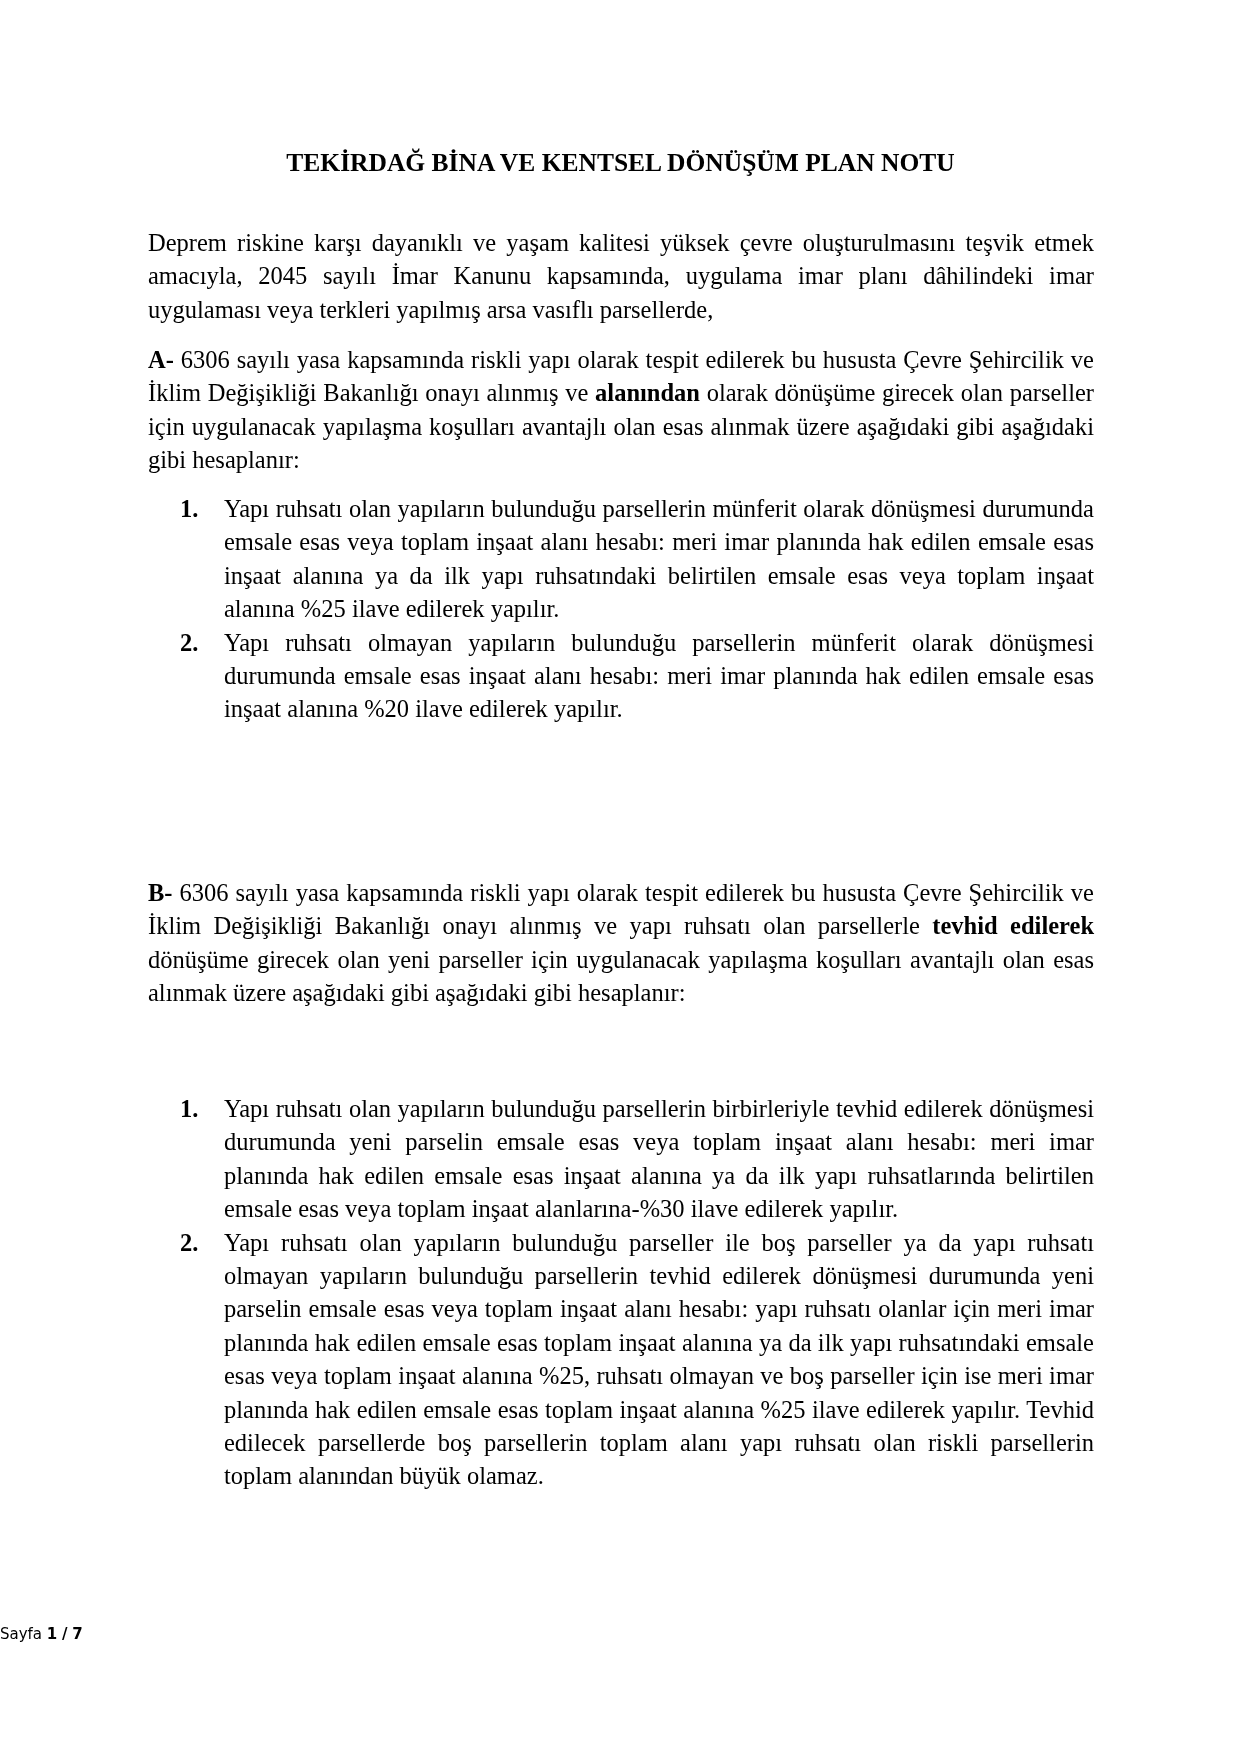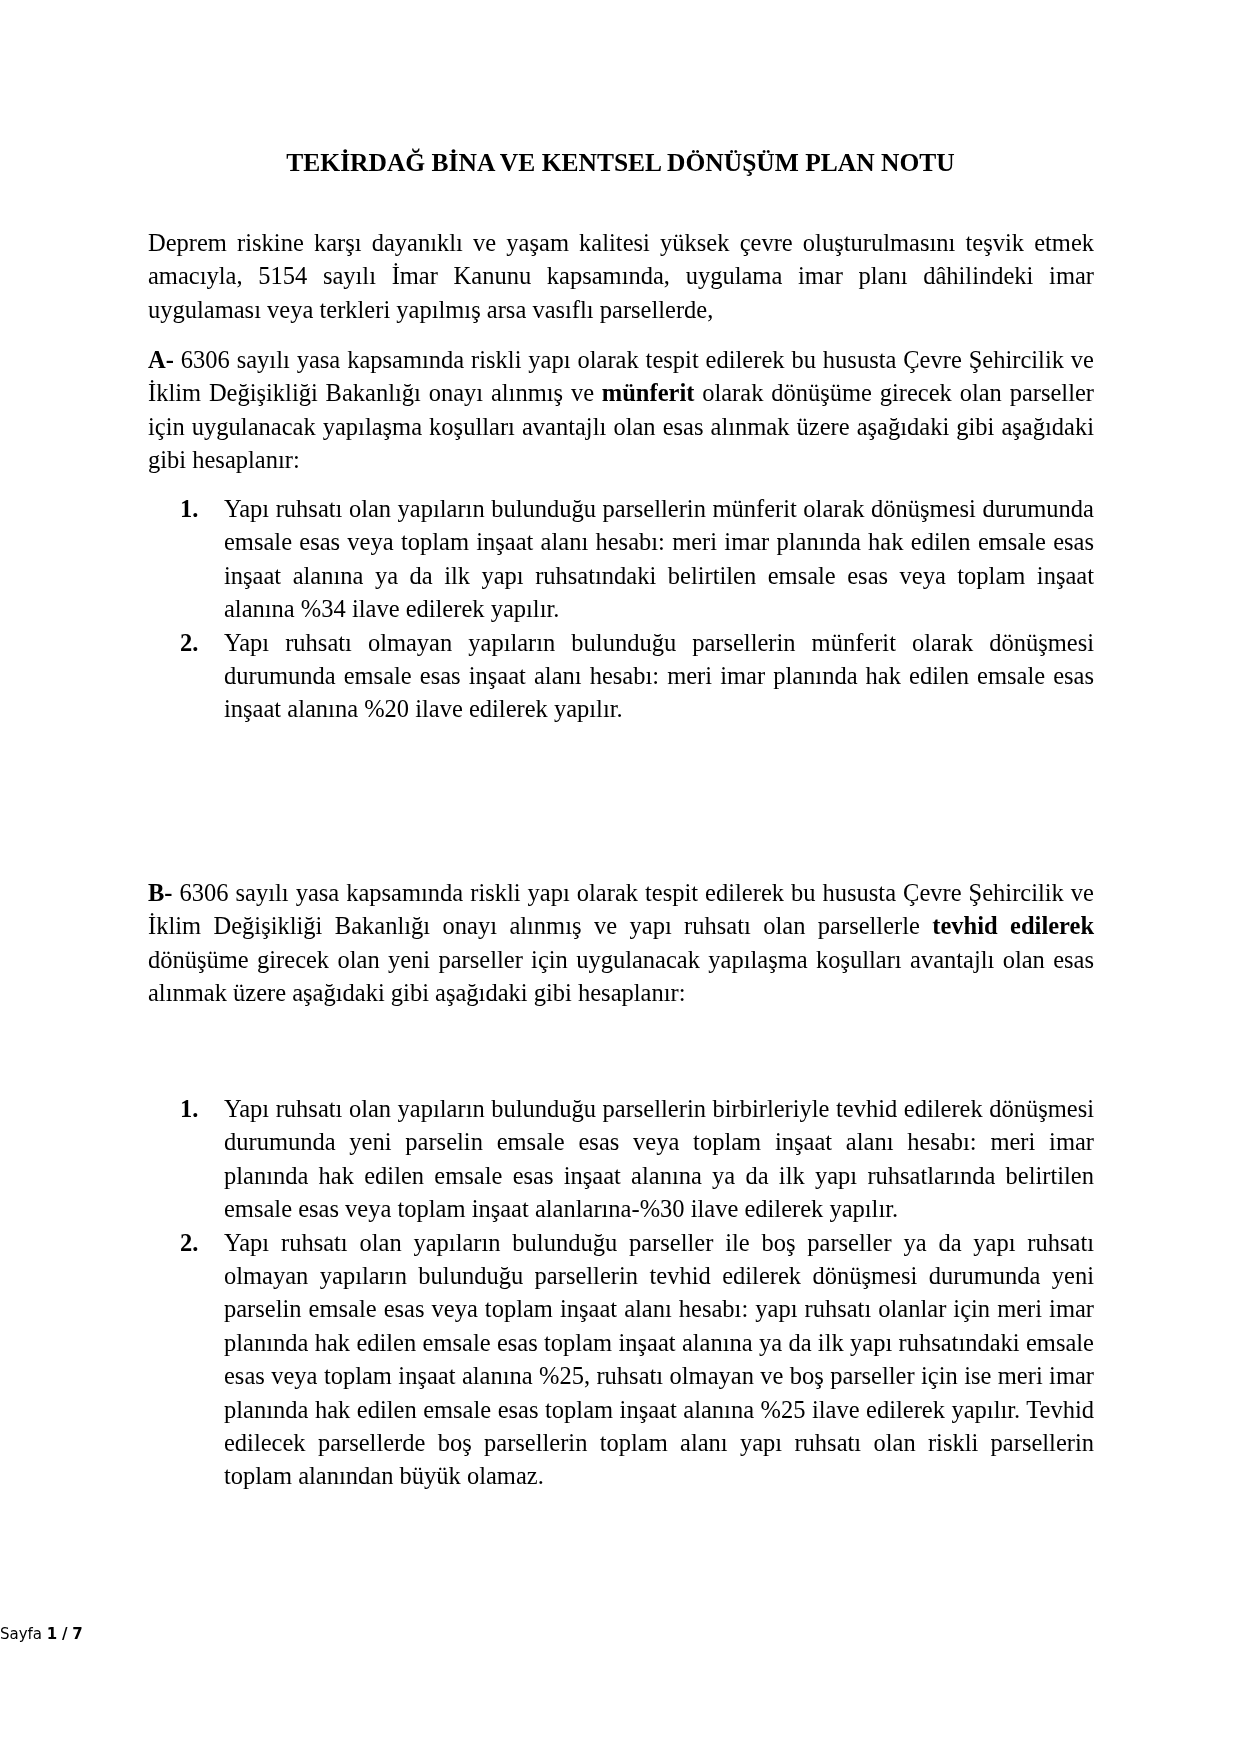--- a/index.html
+++ b/index.html
@@ -19,28 +19,28 @@
             font-family: "DejaVu Sans", "Liberation Sans", sans-serif; font-size: 15px; }
   .footer b { font-weight: bold; }
 </style>
 </head>
 <body>
 
 <div class="page">
 
   <div class="title">TEKİRDAĞ BİNA VE KENTSEL DÖNÜŞÜM PLAN NOTU</div>
 
-  <p class="para" style="top:226px;">Deprem riskine karşı dayanıklı ve yaşam kalitesi yüksek çevre oluşturulmasını teşvik etmek amacıyla, 5154 sayılı İmar Kanunu kapsamında, uygulama imar planı dâhilindeki imar uygulaması veya terkleri yapılmış arsa vasıflı parsellerde,</p>
+  <p class="para" style="top:226px;">Deprem riskine karşı dayanıklı ve yaşam kalitesi yüksek çevre oluşturulmasını teşvik etmek amacıyla, 2045 sayılı İmar Kanunu kapsamında, uygulama imar planı dâhilindeki imar uygulaması veya terkleri yapılmış arsa vasıflı parsellerde,</p>
 
-  <p class="para" style="top:343px;"><b>A-</b><span> 6306 sayılı yasa kapsamında riskli yapı olarak tespit edilerek bu hususta Çevre Şehircilik ve İklim Değişikliği Bakanlığı onayı alınmış ve </span><b>münferit</b><span> olarak dönüşüme girecek olan parseller için uygulanacak yapılaşma koşulları avantajlı olan esas alınmak üzere aşağıdaki gibi aşağıdaki gibi hesaplanır:</span></p>
+  <p class="para" style="top:343px;"><b>A-</b><span> 6306 sayılı yasa kapsamında riskli yapı olarak tespit edilerek bu hususta Çevre Şehircilik ve İklim Değişikliği Bakanlığı onayı alınmış ve </span><b>alanından</b><span> olarak dönüşüme girecek olan parseller için uygulanacak yapılaşma koşulları avantajlı olan esas alınmak üzere aşağıdaki gibi aşağıdaki gibi hesaplanır:</span></p>
 
   <ul class="list" style="top:492px;">
     <li>
       <span class="num">1.</span>
-      <span>Yapı ruhsatı olan yapıların bulunduğu parsellerin münferit olarak dönüşmesi durumunda emsale esas veya toplam inşaat alanı hesabı: meri imar planında hak edilen emsale esas inşaat alanına ya da ilk yapı ruhsatındaki belirtilen emsale esas veya toplam inşaat alanına %34 ilave edilerek yapılır.</span>
+      <span>Yapı ruhsatı olan yapıların bulunduğu parsellerin münferit olarak dönüşmesi durumunda emsale esas veya toplam inşaat alanı hesabı: meri imar planında hak edilen emsale esas inşaat alanına ya da ilk yapı ruhsatındaki belirtilen emsale esas veya toplam inşaat alanına %25 ilave edilerek yapılır.</span>
     </li>
     <li>
       <span class="num">2.</span>
       <span>Yapı ruhsatı olmayan yapıların bulunduğu parsellerin münferit olarak dönüşmesi durumunda emsale esas inşaat alanı hesabı: meri imar planında hak edilen emsale esas inşaat alanına %20 ilave edilerek yapılır.</span>
     </li>
   </ul>
 
   <p class="para" style="top:876px;"><b>B-</b><span> 6306 sayılı yasa kapsamında riskli yapı olarak tespit edilerek bu hususta Çevre Şehircilik ve İklim Değişikliği Bakanlığı onayı alınmış ve yapı ruhsatı olan parsellerle </span><b>tevhid edilerek</b><span> dönüşüme girecek olan yeni parseller için uygulanacak yapılaşma koşulları avantajlı olan esas alınmak üzere aşağıdaki gibi aşağıdaki gibi hesaplanır:</span></p>
 
   <ul class="list" style="top:1092px;">

